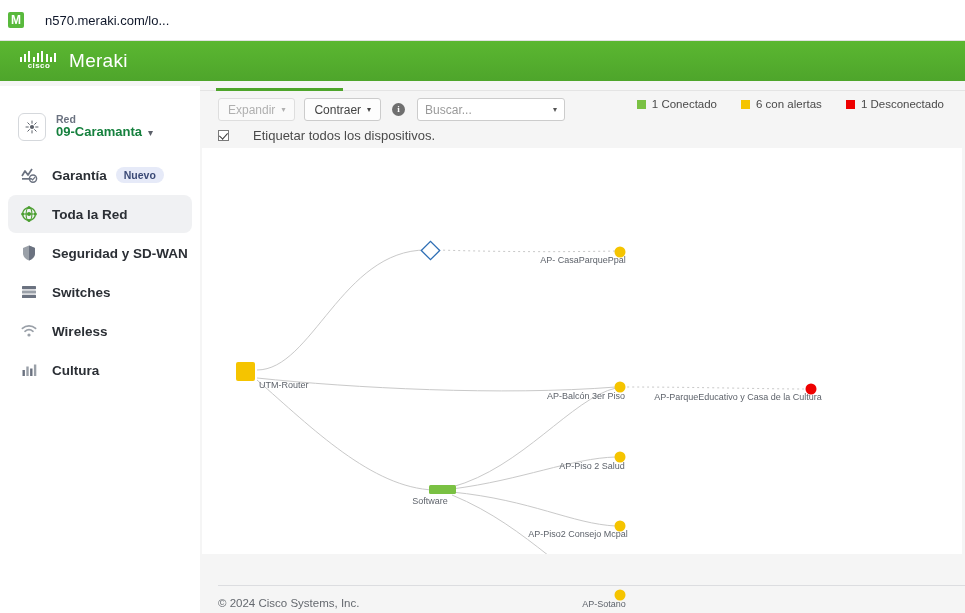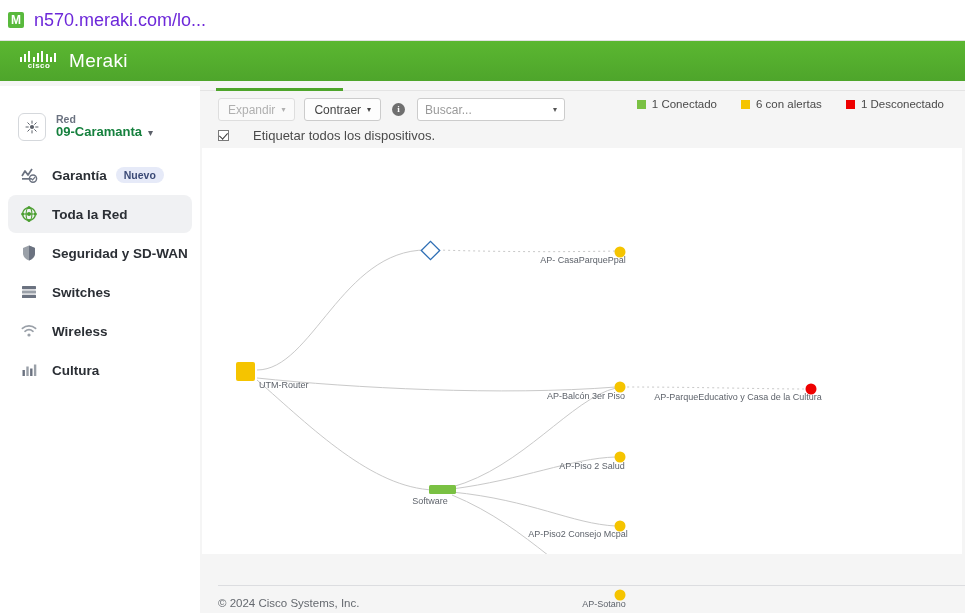--- a/index.html
+++ b/index.html
@@ -16,21 +16,21 @@
     position: absolute; left: 0; top: 0; width: 965px; height: 41px;
     background: #ffffff; border-bottom: 1px solid #e2e2e2;
     display: flex; align-items: center;
   }
   #tab-favicon {
     width: 16px; height: 16px; margin-left: 8px; border-radius: 2px;
     background: #58b93c; color: #fff; font-size: 12px; font-weight: bold;
     line-height: 16px; text-align: center; font-family: "Liberation Sans", sans-serif;
   }
   #tab-title {
-    margin-left: 10px; font-size: 18px; color: #6d28d9; white-space: nowrap;
+    margin-left: 21px; font-size: 13px; color: #0f172a; white-space: nowrap;
   }
 
   
   #app-header {
     position: absolute; left: 0; top: 41px; width: 965px; height: 40px;
     background: linear-gradient(180deg,#5bb731 0%,#4ea52b 100%);
     display: flex; align-items: center;
   }
   #cisco-logo {
     margin-left: 20px; width: 38px; height: 20px; position: relative;

